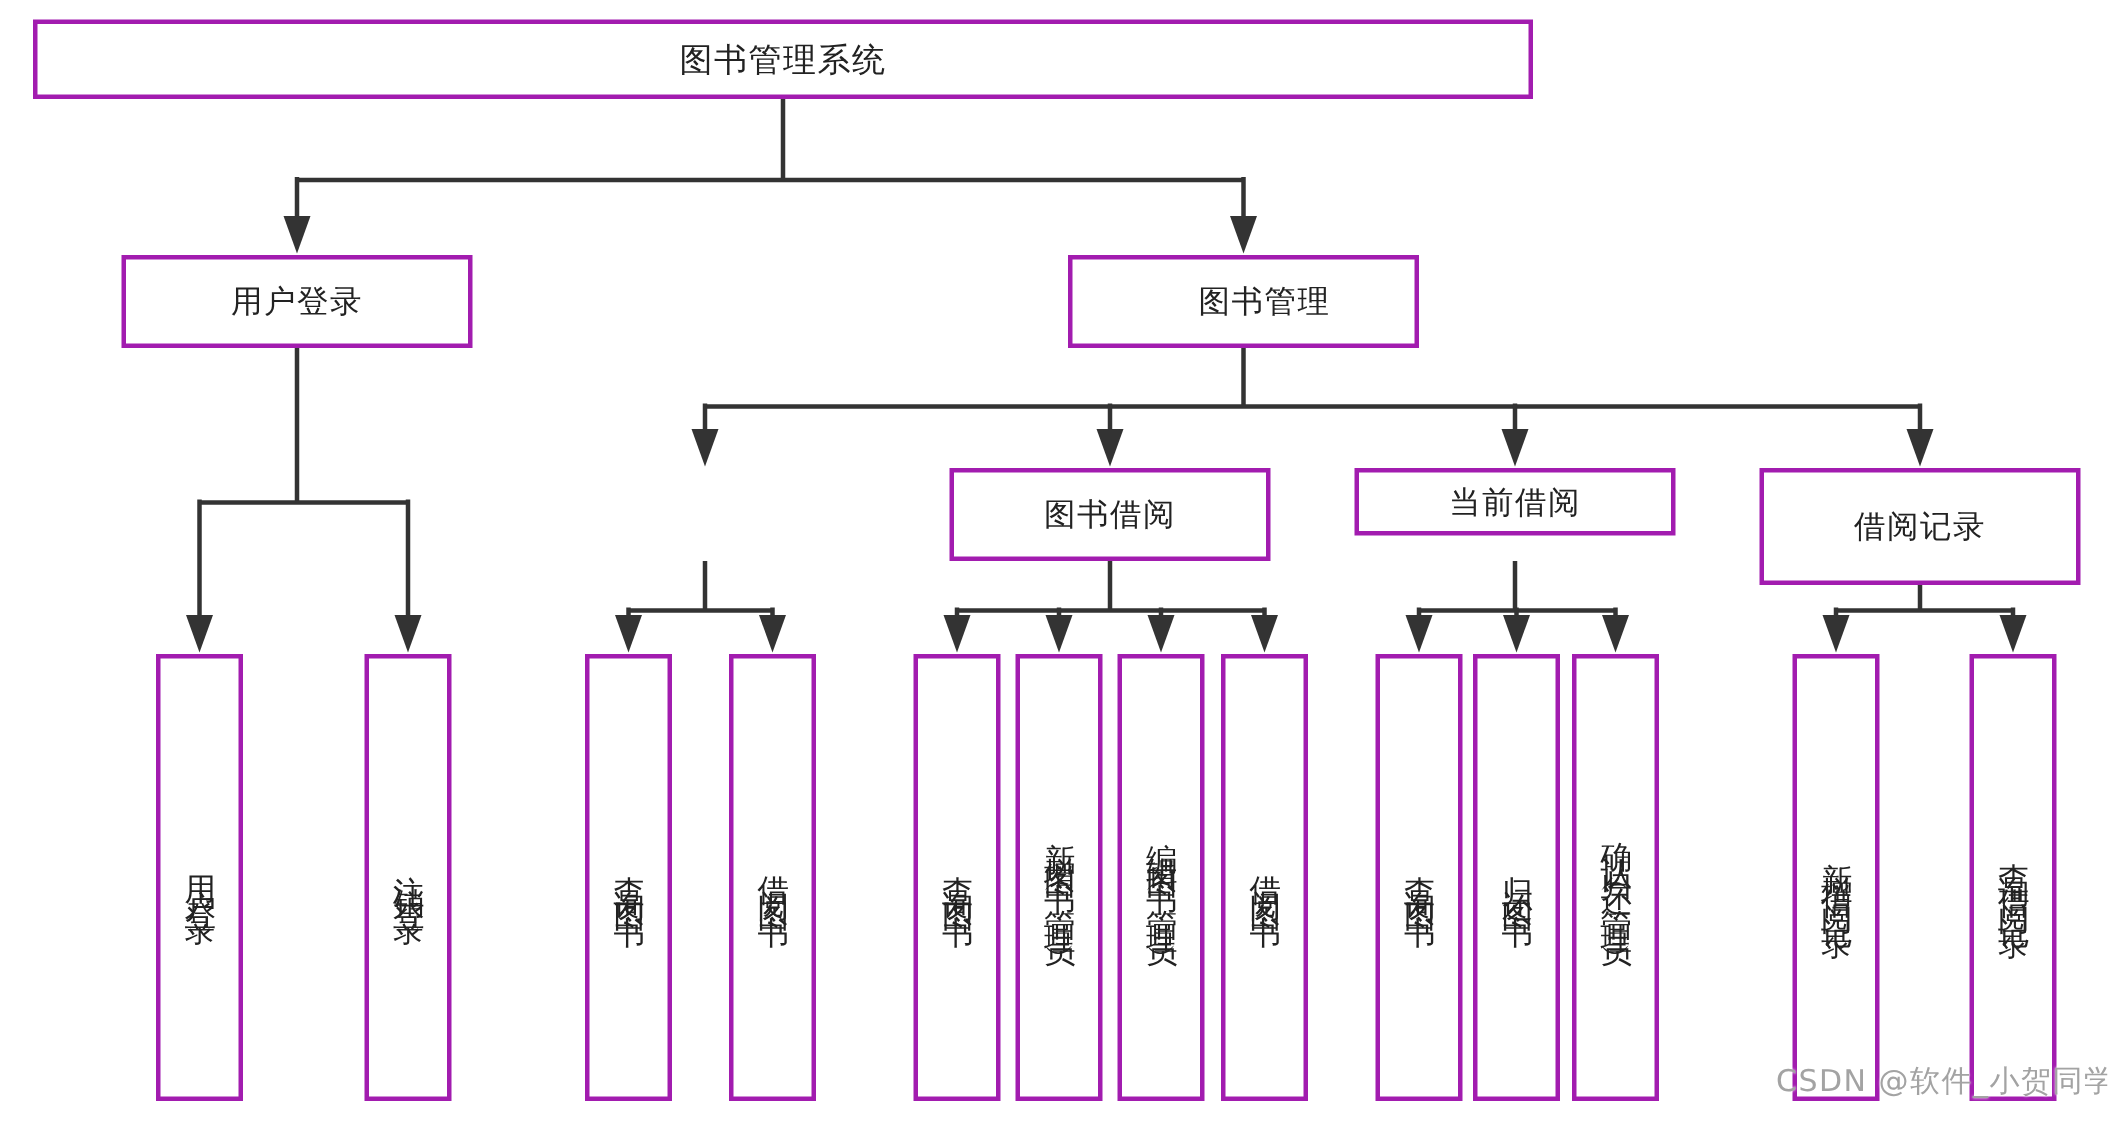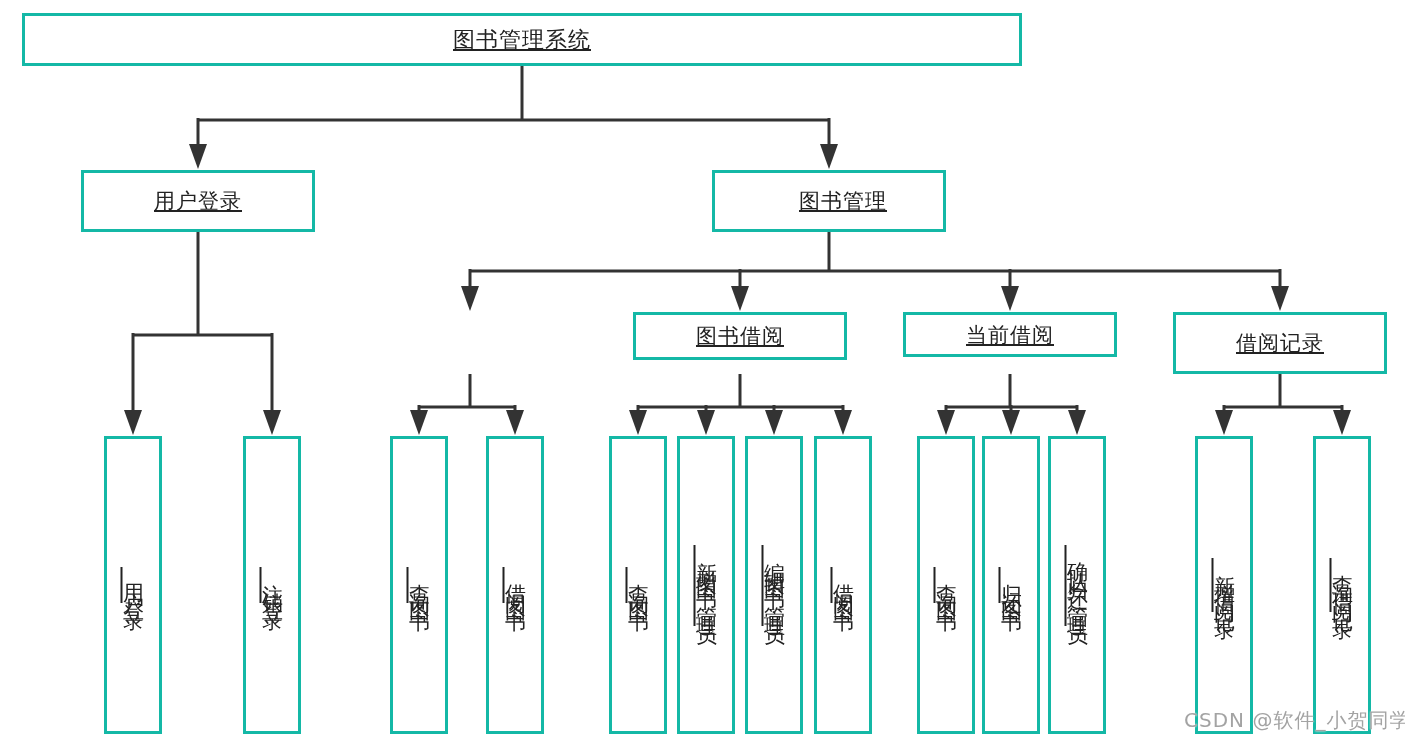--- a/index.html
+++ b/index.html
@@ -9,26 +9,25 @@
     background:#ffffff;
     overflow:hidden;
     font-family:"DejaVu Sans","Liberation Sans",sans-serif;
     color:#222222;
   }
   svg.connectors{position:absolute;left:0;top:0;width:1405px;height:747px;z-index:1;}
   .node{
     position:absolute;
     box-sizing:border-box;
     background:#ffffff;
-    border:3px solid #14b8a6;
+    border:3px solid #a21caf;
     display:flex;
     align-items:center;
     justify-content:center;
     z-index:2;
-    text-decoration:underline;
   }
   .node.h span{
     font-size:21px;
     letter-spacing:1px;
     white-space:nowrap;
   }
   .node.root span{font-size:22px;}
   .node.v span{
     writing-mode:vertical-rl;
     text-orientation:mixed;
@@ -45,23 +44,23 @@
     color:#a3a3a3;
     z-index:3;
     white-space:nowrap;
     text-shadow:0 0 2px #ffffff;
   }
   
   #n-root{left:22px;top:13px;width:1000px;height:53px;}
   #n-user-login{left:81px;top:170px;width:234px;height:62px;}
   #n-book-mgmt{left:712px;top:170px;width:234px;height:62px;padding-left:28px;}
   #n-new-book-rec{left:363px;top:312px;width:214px;height:62px;}
-  #n-book-borrow{left:633px;top:312px;width:214px;height:48px;}
+  #n-book-borrow{left:633px;top:312px;width:214px;height:62px;}
   #n-current-borrow{left:903px;top:312px;width:214px;height:45px;}
-  #n-borrow-record{left:1173px;top:312px;width:214px;height:62px;}
+  #n-borrow-record{left:1173px;top:312px;width:214px;height:78px;}
   .leaf{top:436px;width:58px;height:298px;}
   #n-leaf-user-login{left:104px;}
   #n-leaf-logout{left:243px;}
   #n-leaf-rec-query{left:390px;}
   #n-leaf-rec-borrow{left:486px;}
   #n-leaf-bb-query{left:609px;}
   #n-leaf-bb-add{left:677px;}
   #n-leaf-bb-edit{left:745px;}
   #n-leaf-bb-borrow{left:814px;}
   #n-leaf-cur-query{left:917px;}

